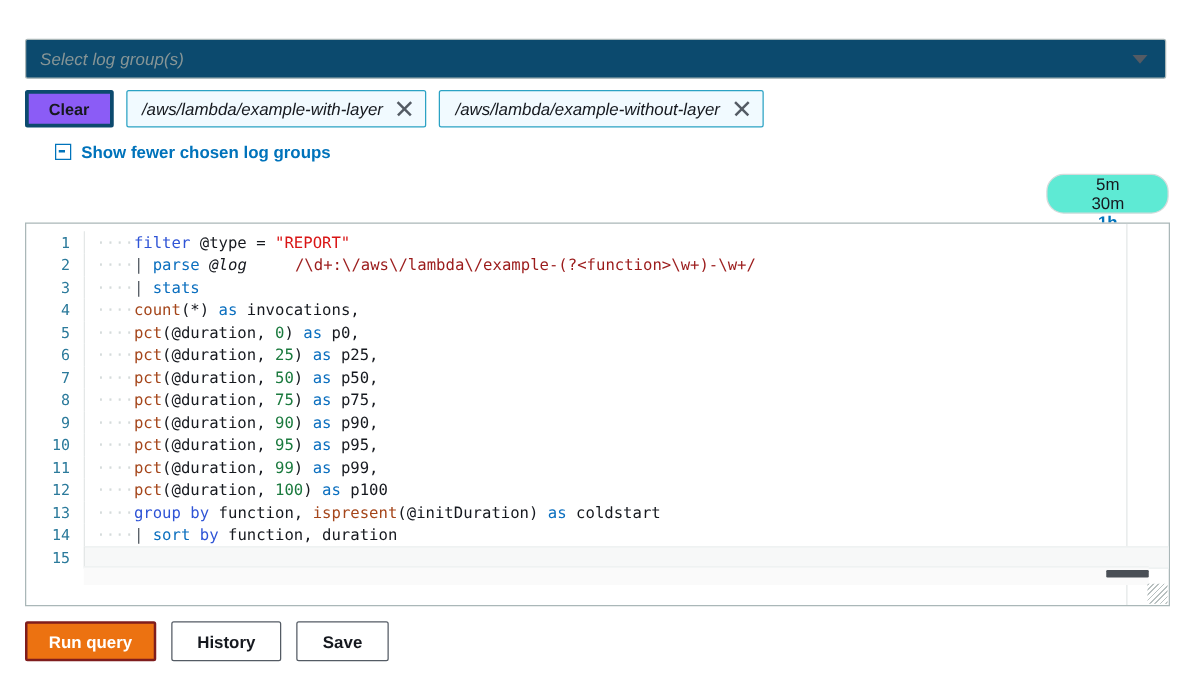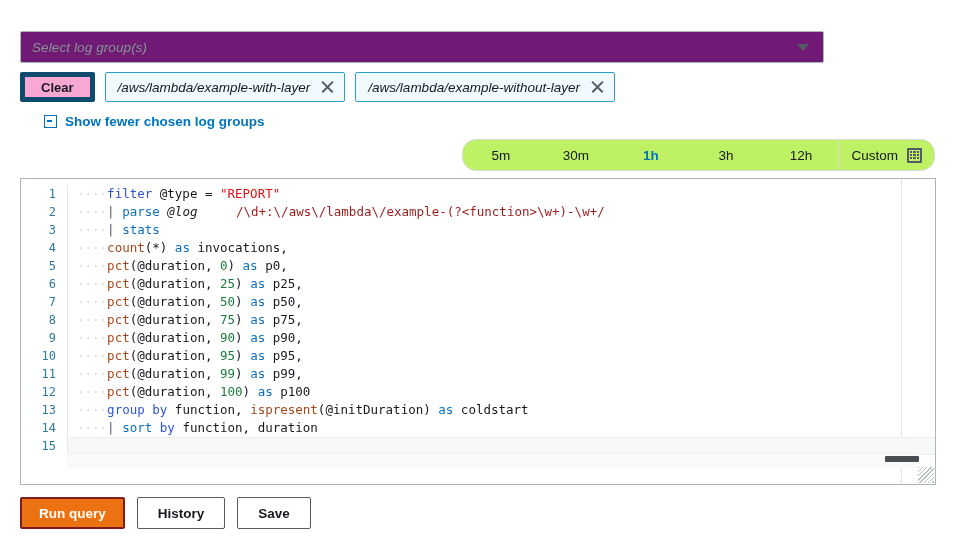--- a/index.html
+++ b/index.html
@@ -15,26 +15,26 @@
     color: #16191f;
     overflow: hidden;
     position: relative;
   }
 
   
   .select-row {
     position: absolute;
     left: 20px;
     top: 31px;
-    width: 804px;
+    width: 913px;
     height: 32px;
     box-sizing: border-box;
     border: 1px solid #aab7b8;
     border-radius: 2px;
-    background: #701a75;
+    background: #0c4a6e;
     display: flex;
     align-items: center;
   }
   .select-placeholder {
     flex: 1;
     padding-left: 11px;
     font-style: italic;
     font-size: 13.5px;
     color: #879596;
     letter-spacing: .1px;
@@ -58,23 +58,23 @@
     left: 20px;
     top: 72px;
     display: flex;
     align-items: center;
     gap: 10px;
   }
   .btn {
     box-sizing: border-box;
     height: 30px;
     padding: 0 16px;
-    border: 5px solid #0c4a6e;
+    border: 3px solid #0c4a6e;
     border-radius: 2px;
-    background: #f9a8d4;
+    background: #8b5cf6;
     color: #16191f;
     font-weight: bold;
     font-size: 13px;
     display: flex;
     align-items: center;
     justify-content: center;
     cursor: pointer;
     white-space: nowrap;
   }
   .tag {
@@ -142,23 +142,24 @@
 
   
   .timerange {
     position: absolute;
     right: 21px;
     top: 139px;
     height: 32px;
     box-sizing: border-box;
     border: 1px solid #d5dbdb;
     border-radius: 14px;
-    background: #bef264;
+    background: #5eead4;
     display: flex;
     align-items: stretch;
+    flex-direction: column;
   }
   .tr-item {
     min-width: 53px;
     padding: 0 11px;
     display: flex;
     align-items: center;
     justify-content: center;
     font-size: 13.5px;
     color: #16191f;
     cursor: pointer;

